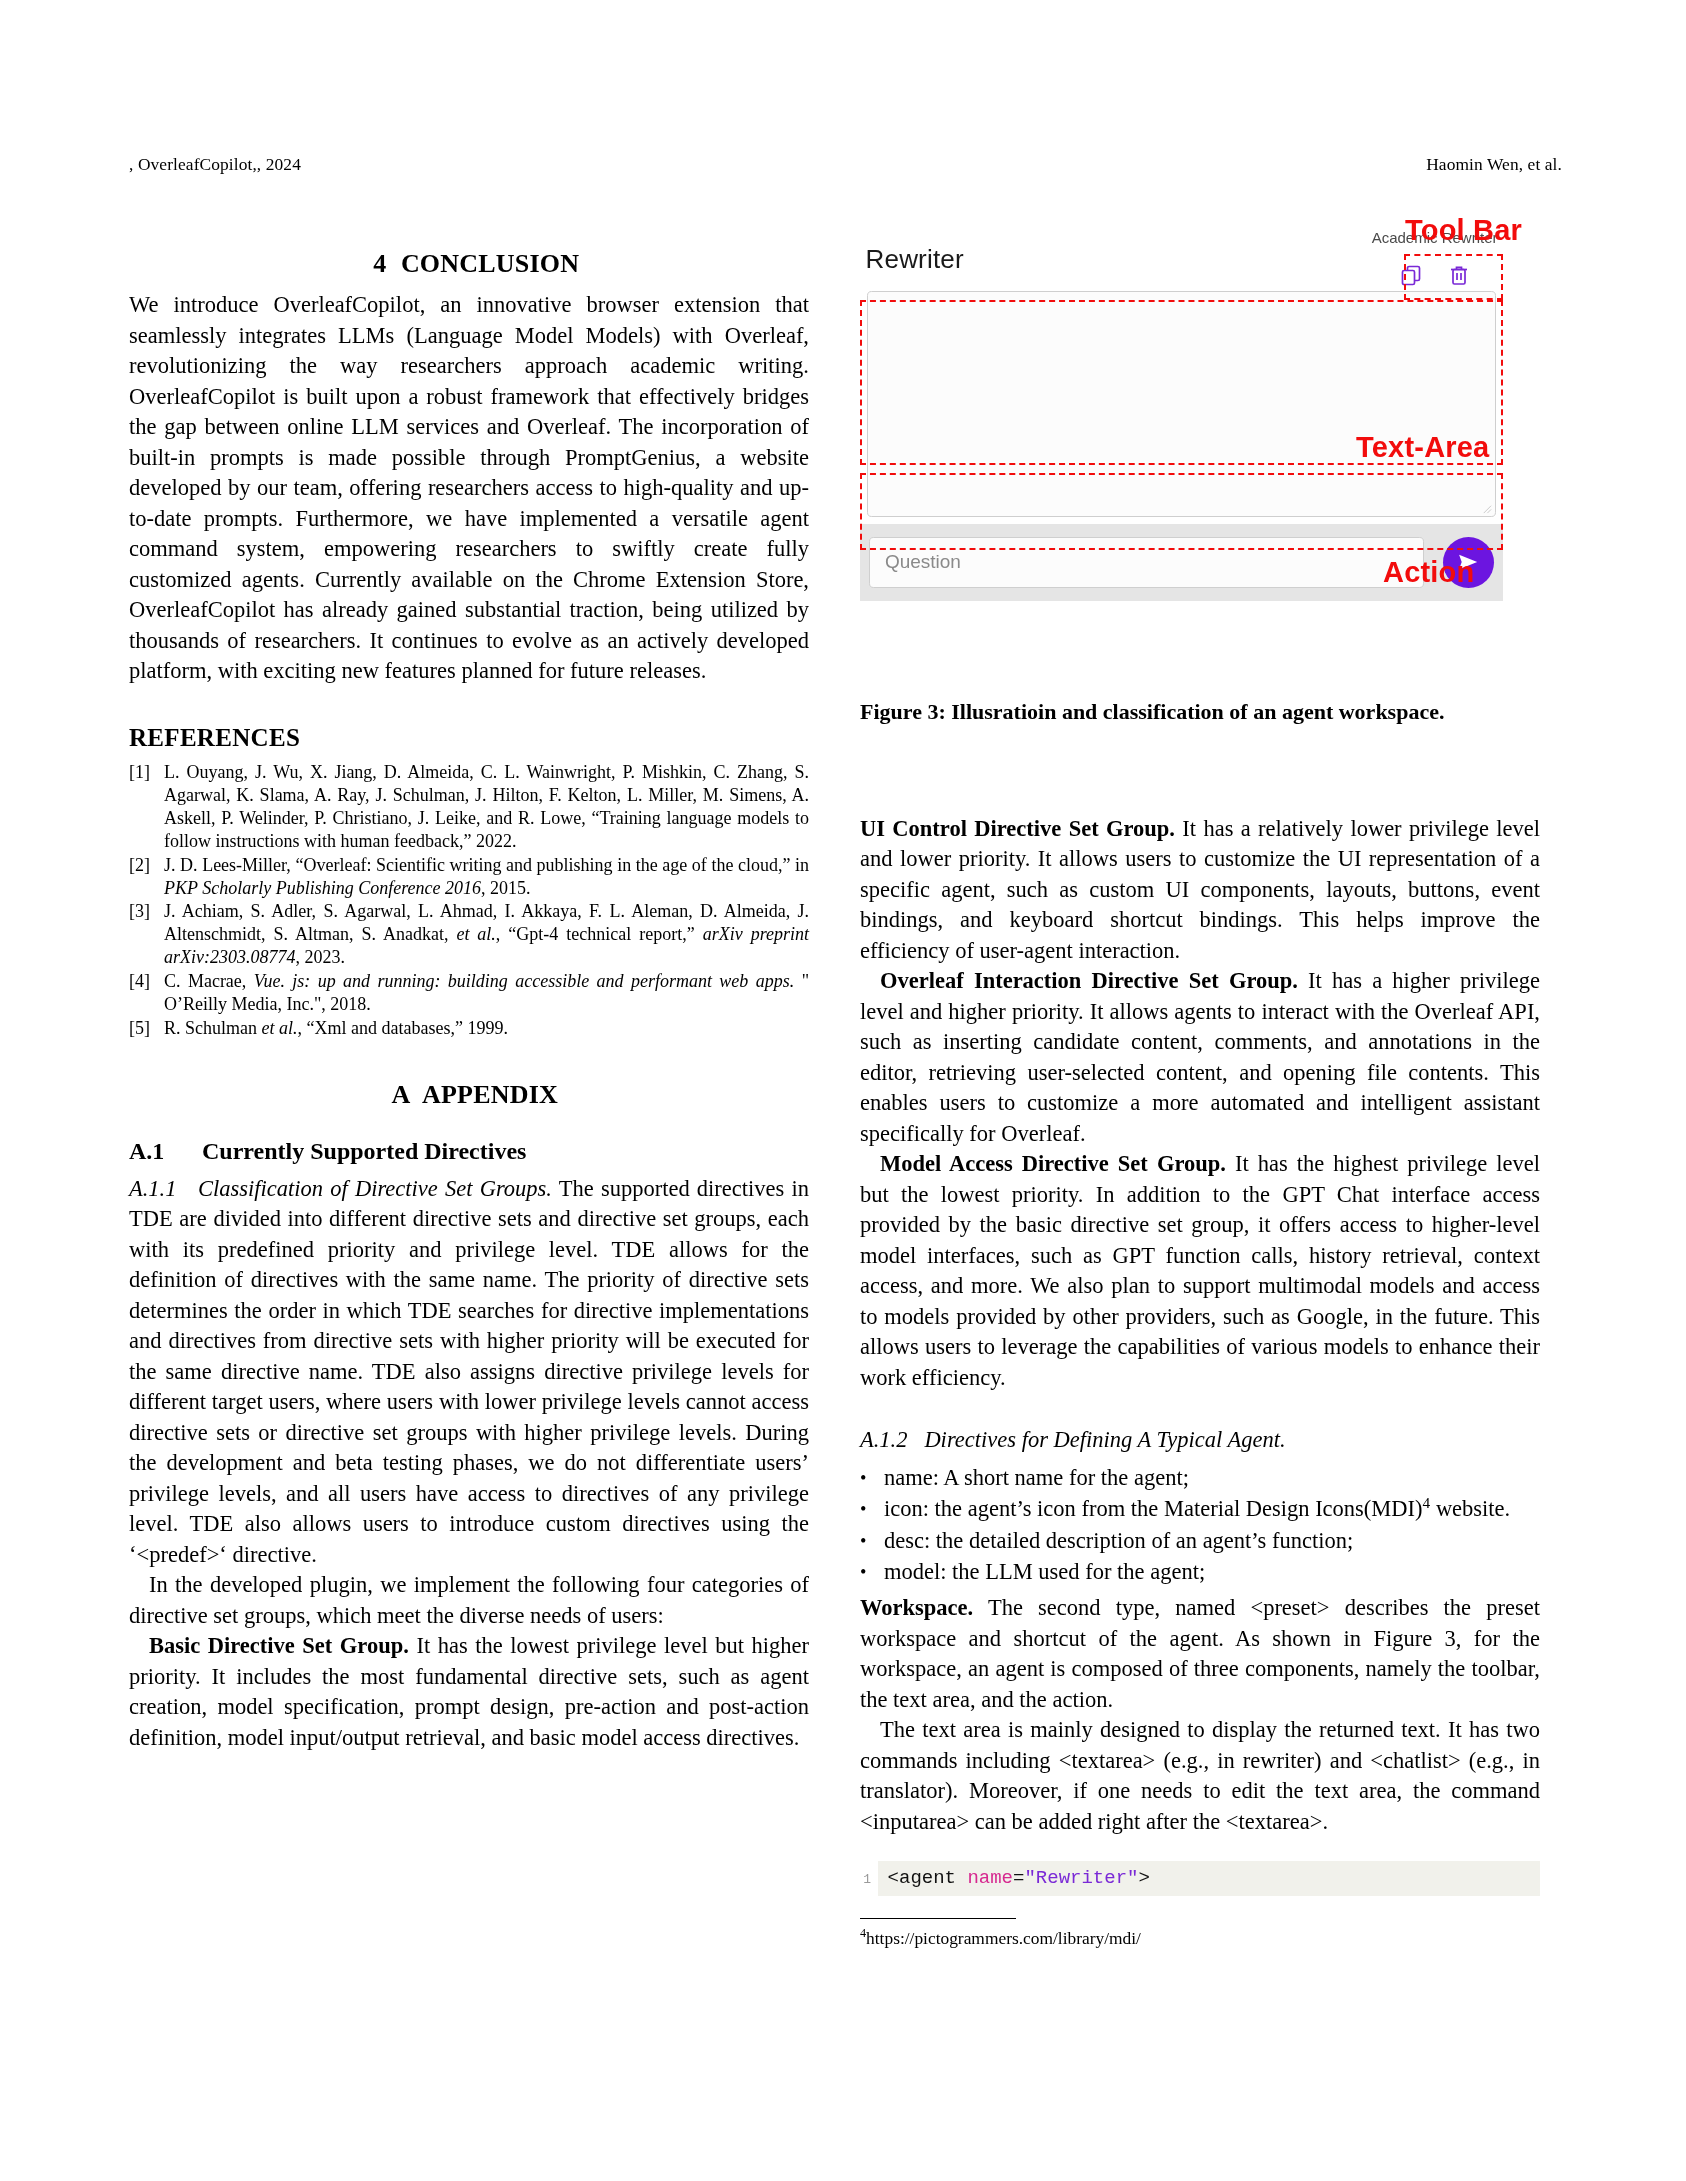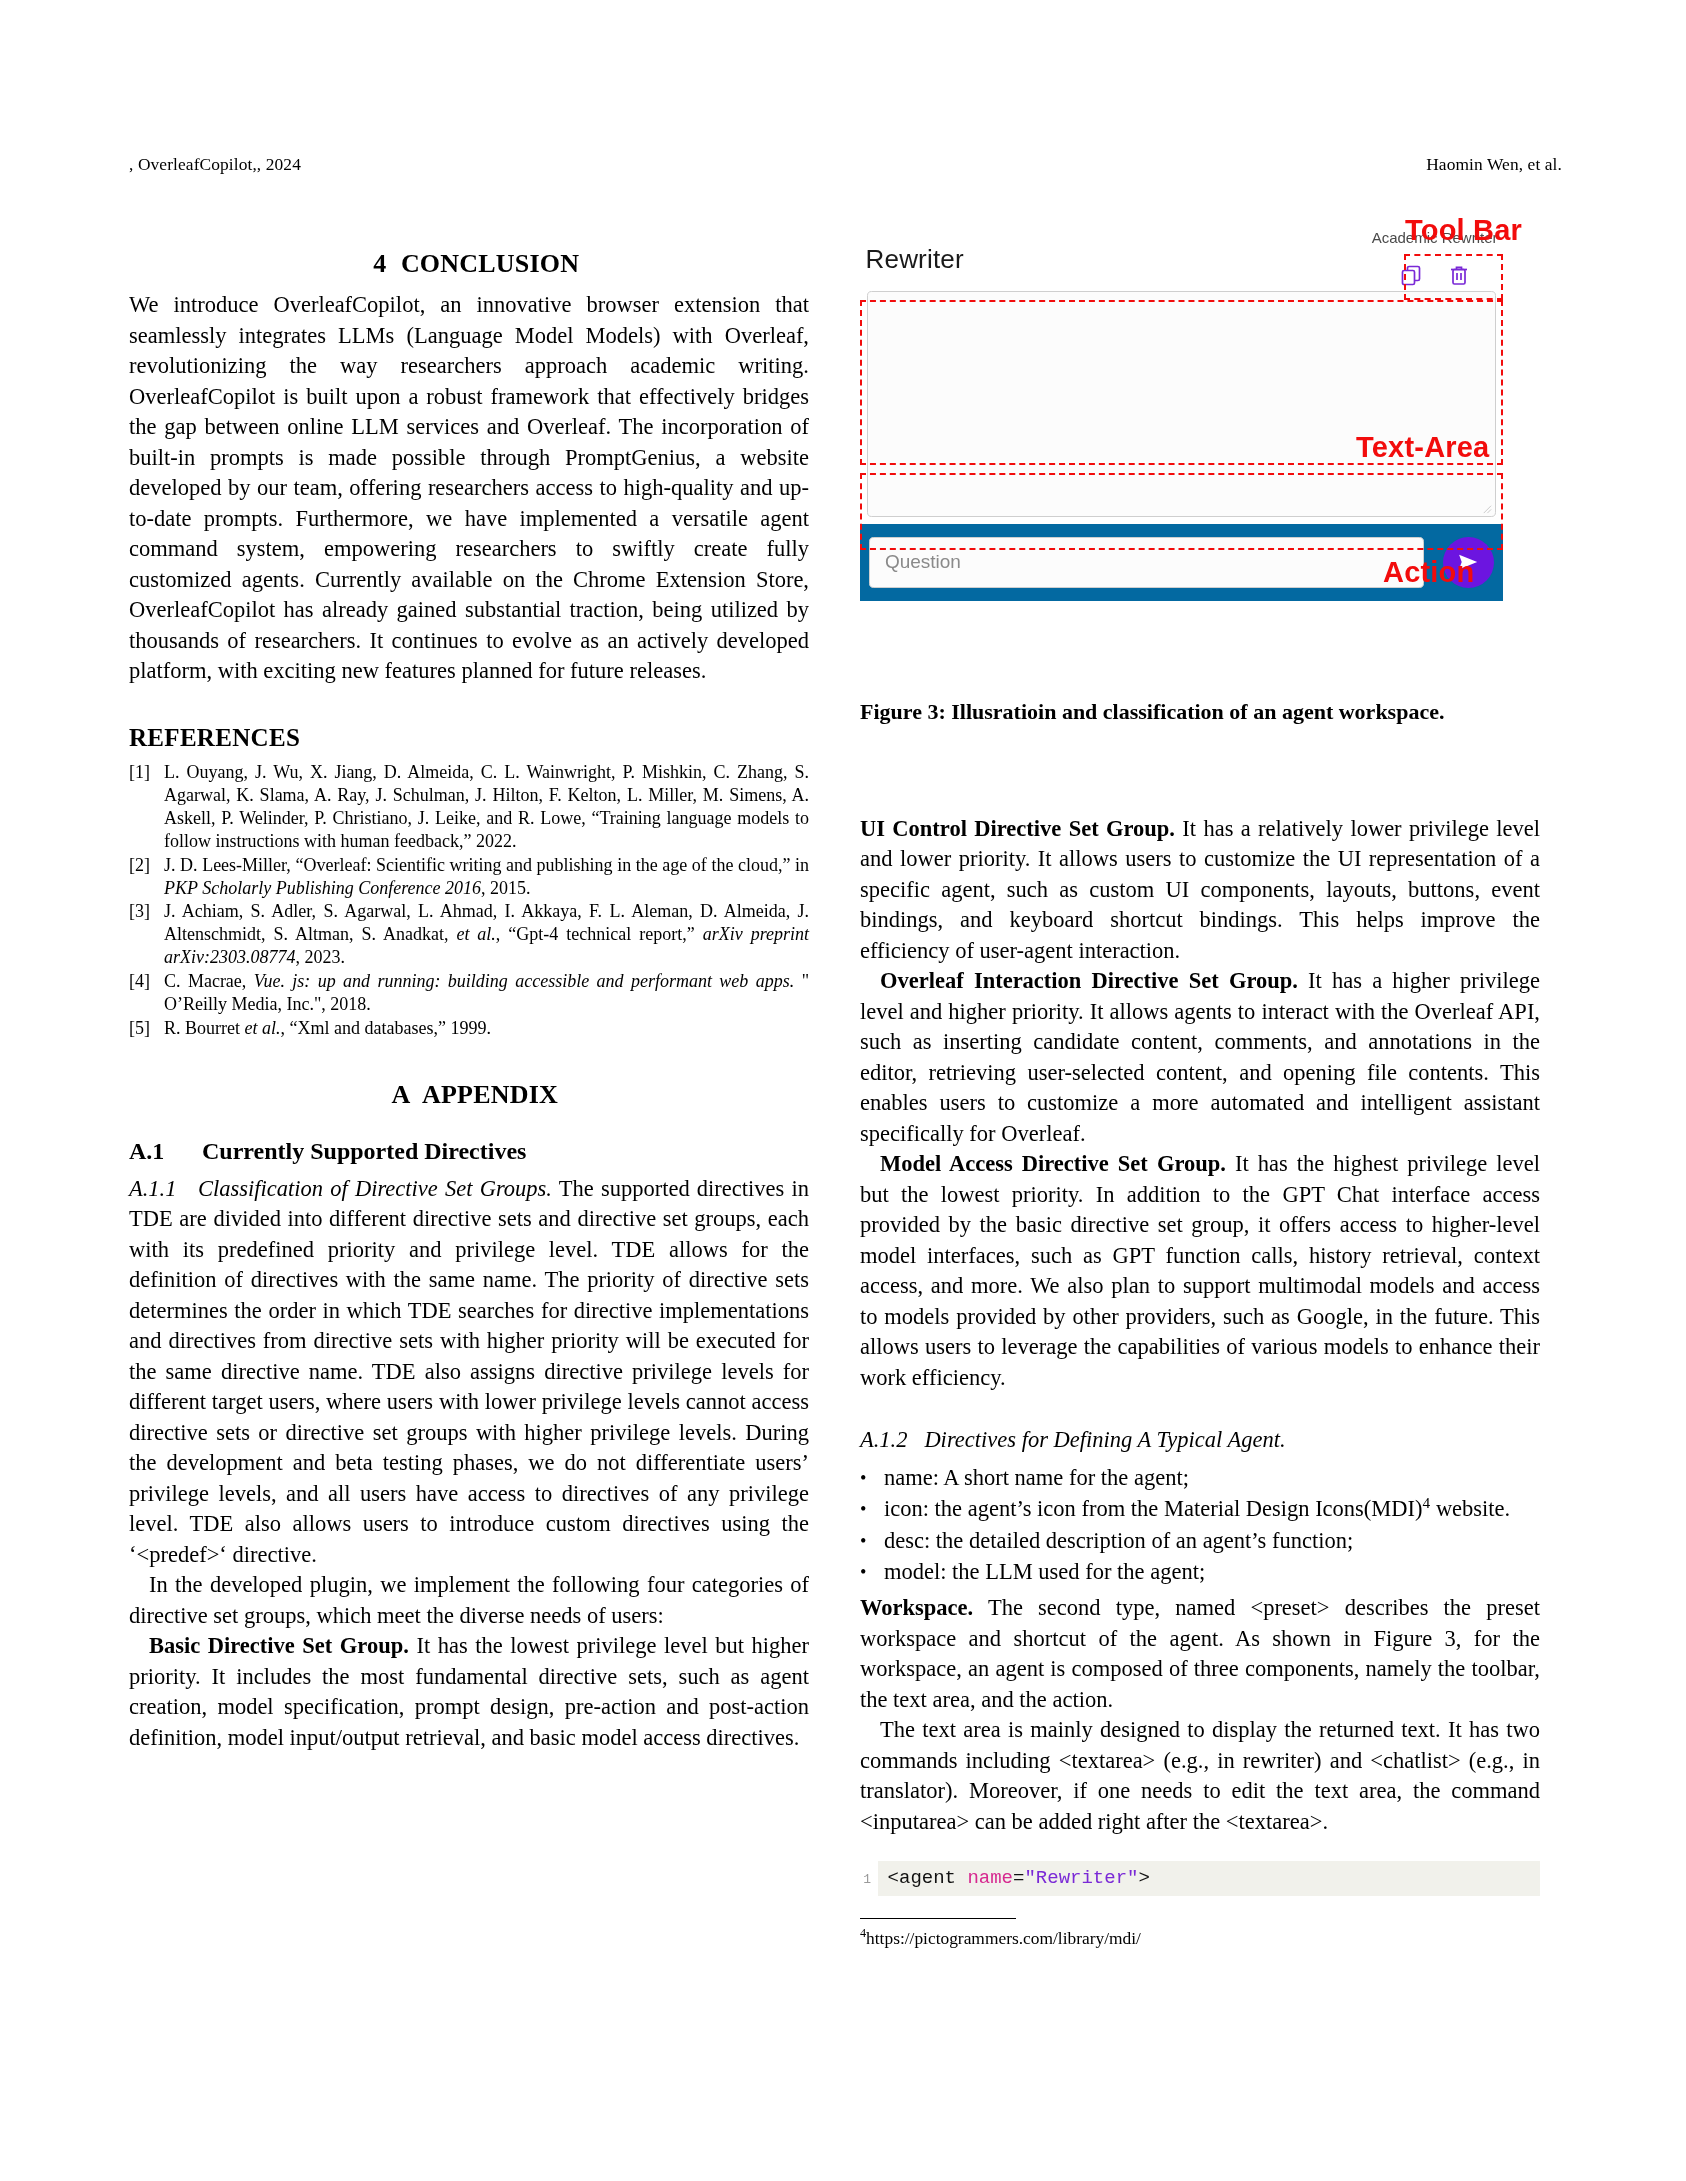--- a/index.html
+++ b/index.html
@@ -185,21 +185,21 @@
     right: 2.8px; bottom: 1.8px;
     width: 11px; height: 11px;
     opacity: 0.55;
   }
 
   .action-block {
     display: flex;
     align-items: flex-end;
     gap: 19px;
     padding: 13px 9.2px 13px 9.2px;
-    background: #0369a1;
+    background: #e5e5e5;
   }
   .question-input {
     flex: 1 1 auto;
     height: 51px;
     border: 0.9px solid #cfcfcf;
     border-radius: 4.6px;
     background: #fcfcfc;
     display: flex;
     align-items: center;
     padding: 0 14.7px;
@@ -318,21 +318,21 @@
           <li>
             <span class="rnum">[3]</span>
             <span class="rtext"><span>J. Achiam, S. Adler, S. Agarwal, L. Ahmad, I. Akkaya, F. L. Aleman, D. Almeida, J. Altenschmidt, S. Altman, S. Anadkat, </span><span class="ital">et al.</span><span>, “Gpt-4 technical report,” </span><span class="ital">arXiv preprint arXiv:2303.08774</span><span>, 2023.</span></span>
           </li>
           <li>
             <span class="rnum">[4]</span>
             <span class="rtext"><span>C. Macrae, </span><span class="ital">Vue. js: up and running: building accessible and performant web apps.</span><span> " O’Reilly Media, Inc.", 2018.</span></span>
           </li>
           <li>
             <span class="rnum">[5]</span>
-            <span class="rtext"><span>R. Bourret </span><span class="ital">et al.</span><span>, “Xml and databases,” 1999.</span></span>
+            <span class="rtext"><span>R. Schulman </span><span class="ital">et al.</span><span>, “Xml and databases,” 1999.</span></span>
           </li>
         </ol>
 
       <h2 class="sec" style="margin-top:40px;">
         <span class="num">A</span><span>APPENDIX</span>
       </h2>
 
       <h3 class="subsec">
         <span class="num">A.1</span><span>Currently Supported Directives</span>
       </h3>

